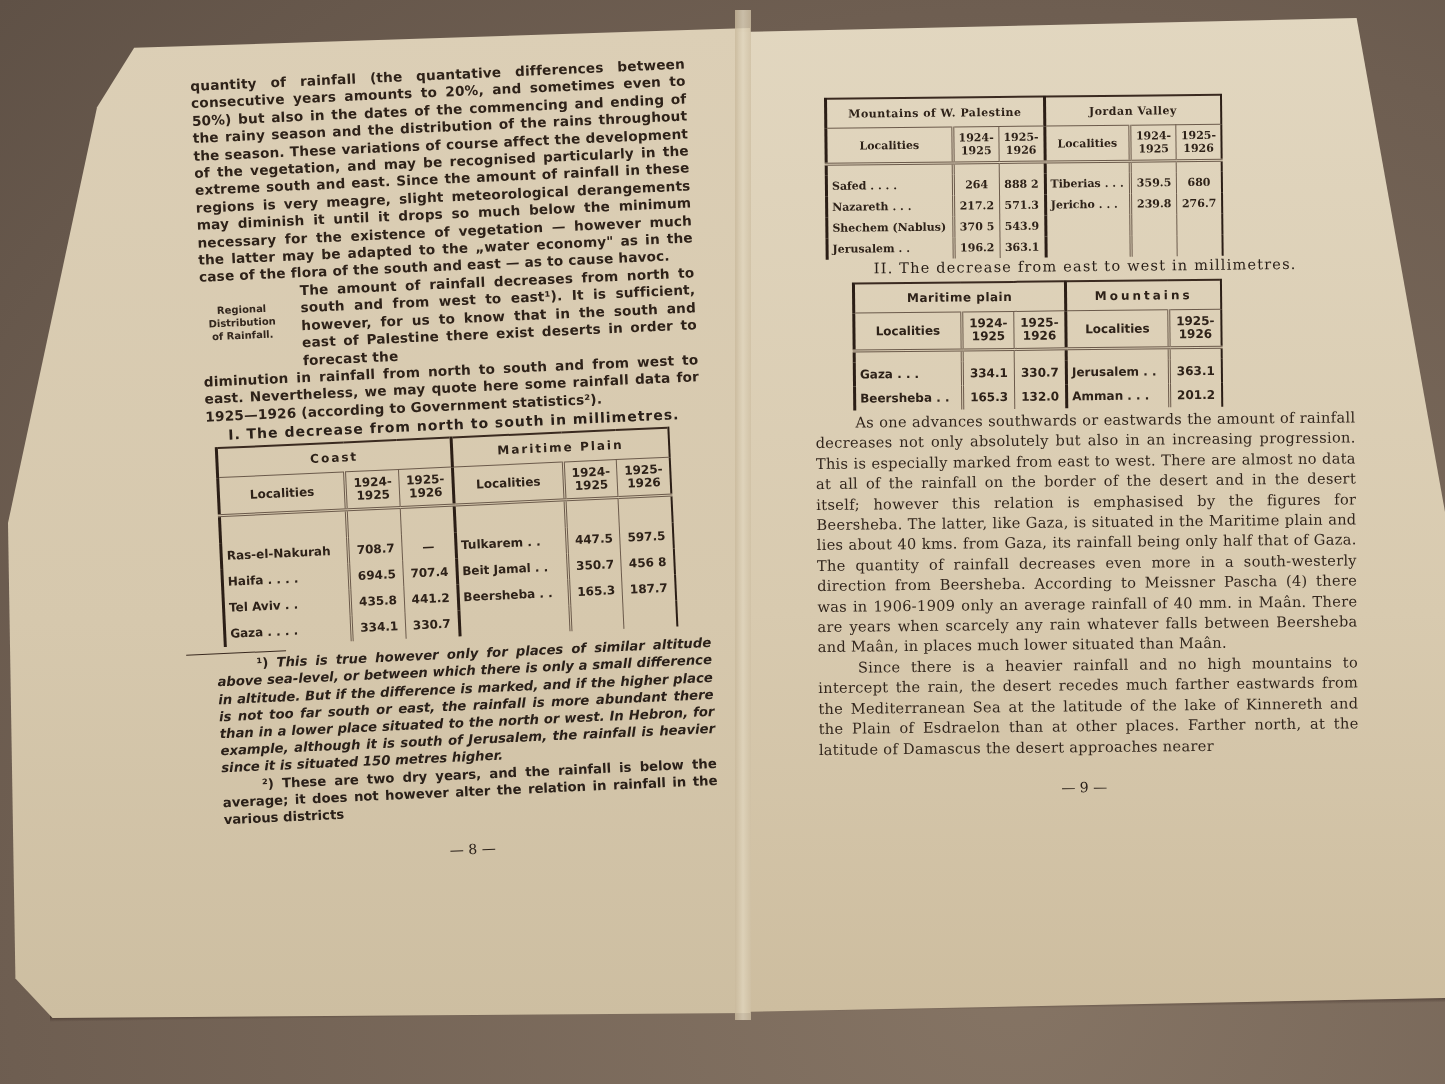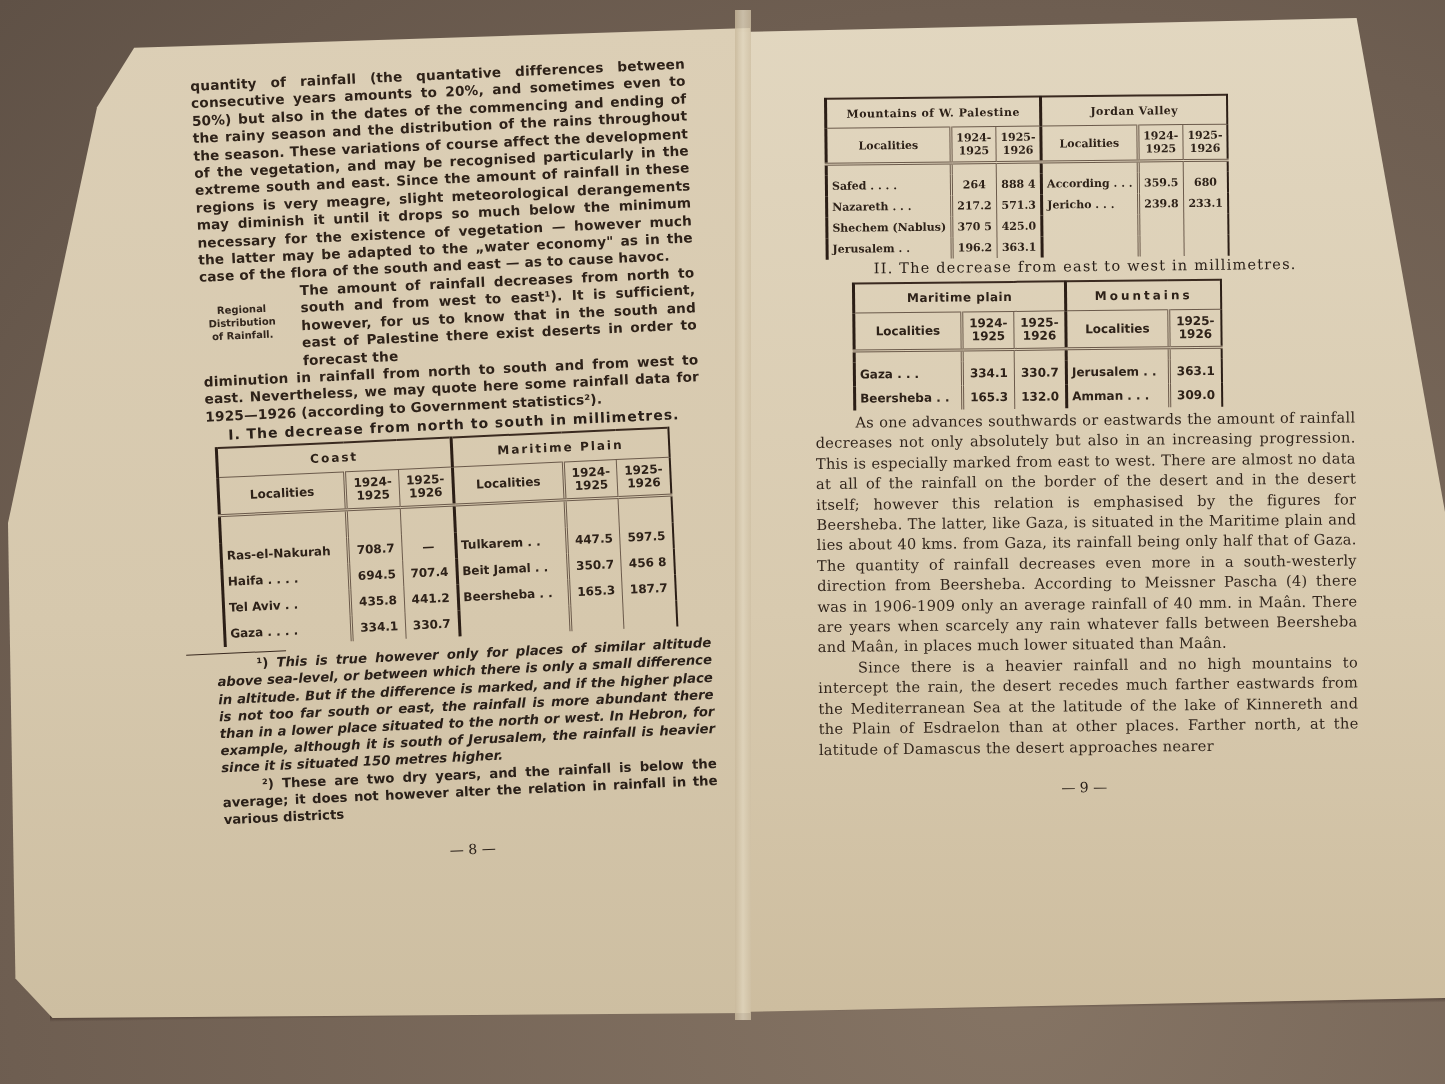--- a/index.html
+++ b/index.html
@@ -191,37 +191,37 @@
           <td class="outer-l" style="height:10px"></td>
           <td class="num"></td>
           <td class="num2 vsplit"></td>
           <td></td>
           <td class="num"></td>
           <td class="num2 outer-r"></td>
         </tr>
     <tr style="height:21px">
       <td class="loc outer-l">Safed . . . .</td>
       <td class="num">264</td>
-      <td class="num2 vsplit">888 4</td>
-      <td class="loc">According . . .</td>
+      <td class="num2 vsplit">888 2</td>
+      <td class="loc">Tiberias . . .</td>
       <td class="num">359.5</td>
       <td class="num2 outer-r">680</td>
     </tr>
     <tr style="height:21px">
       <td class="loc outer-l">Nazareth . . .</td>
       <td class="num">217.2</td>
       <td class="num2 vsplit">571.3</td>
       <td class="loc">Jericho   . . .</td>
       <td class="num">239.8</td>
-      <td class="num2 outer-r">233.1</td>
+      <td class="num2 outer-r">276.7</td>
     </tr>
     <tr style="height:21px">
       <td class="loc outer-l">Shechem (Nablus)</td>
       <td class="num">370 5</td>
-      <td class="num2 vsplit">425.0</td>
+      <td class="num2 vsplit">543.9</td>
       <td class="loc"></td>
       <td class="num"></td>
       <td class="num2 outer-r"></td>
     </tr>
     <tr style="height:21px">
       <td class="loc outer-l">Jerusalem   . .</td>
       <td class="num">196.2</td>
       <td class="num2 vsplit">363.1</td>
       <td class="loc"></td>
       <td class="num"></td>
@@ -257,21 +257,21 @@
       <td class="num">334.1</td>
       <td class="num2 vsplit">330.7</td>
       <td class="loc">Jerusalem   . .</td>
       <td class="num outer-r">363.1</td>
     </tr>
     <tr style="height:24px">
       <td class="loc outer-l">Beersheba  . .</td>
       <td class="num">165.3</td>
       <td class="num2 vsplit">132.0</td>
       <td class="loc">Amman  . . .</td>
-      <td class="num outer-r">309.0</td>
+      <td class="num outer-r">201.2</td>
     </tr>
   </tbody>
     </table>
 
   <div class="r-text" style="margin-top:2px">
     <p class="para">As one advances southwards or eastwards the amount of rainfall decreases not only absolutely but also in an increasing progression. This is especially marked from east to west. There are almost no data at all of the rainfall on the border of the desert and in the desert itself; however this relation is emphasised by the figures for Beersheba. The latter, like Gaza, is situated in the Maritime plain and lies about 40 kms. from Gaza, its rainfall being only half that of Gaza. The quantity of rainfall decreases even more in a south-westerly direction from Beersheba. According to Meissner Pascha (4) there was in 1906-1909 only an average rainfall of 40 mm. in Maân. There are years when scarcely any rain whatever falls between Beersheba and Maân, in places much lower situated than Maân.</p>
     <p class="para">Since there is a heavier rainfall and no high mountains to intercept the rain, the desert recedes much farther eastwards from the Mediterranean Sea at the latitude of the lake of Kinnereth and the Plain of Esdraelon than at other places. Farther north, at the latitude of Damascus the desert approaches nearer</p>
   </div>
   <p class="folio" style="margin-top:22px;margin-left:-10px">— 9 —</p>
 </div>

